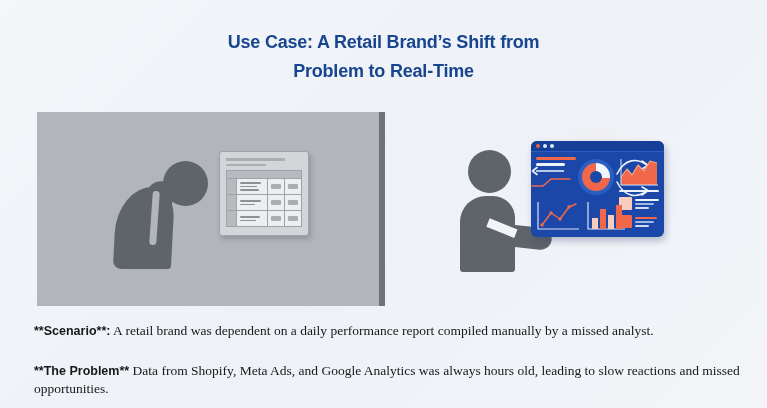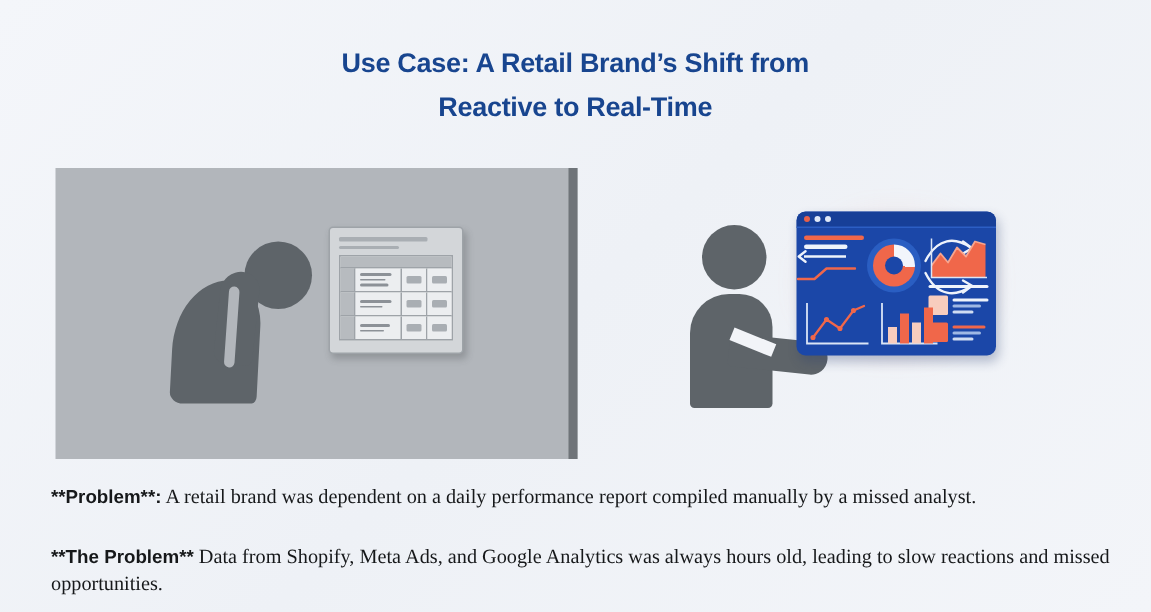--- a/index.html
+++ b/index.html
@@ -444,21 +444,21 @@
     font-size: 12.5px;
   }
 </style>
 </head>
 <body>
 
 <div class="slide">
 
   <div class="title-block">
     <div class="title-line">Use Case: A Retail Brand’s Shift from</div>
-    <div class="title-line">Reactive to Real-Time</div>
+    <div class="title-line">Problem to Real-Time</div>
   </div>
 
   <div class="left-scene">
 
     <div class="sad-person">
       <div class="sad-head"></div>
       <div class="sad-body"></div>
       <div class="sad-leg"></div>
       <div class="sad-notch"></div>
     </div>
@@ -602,20 +602,20 @@
           <rect x="14" y="9" width="6" height="20" fill="#f0674a"></rect>
           <rect x="22" y="15" width="6" height="14" fill="#f8cdbe"></rect>
           <rect x="30" y="5" width="6" height="24" fill="#f0674a"></rect>
         </svg>
 
       </div>
     </div>
   </div>
 
   <div class="body-text p1">
-    <span class="lead">**Problem**:</span><span> A retail brand was dependent on a daily performance report compiled manually by a missed analyst.</span>
+    <span class="lead">**Scenario**:</span><span> A retail brand was dependent on a daily performance report compiled manually by a missed analyst.</span>
   </div>
 
   <div class="body-text p2">
     <span class="lead">**The Problem**</span><span> Data from Shopify, Meta Ads, and Google Analytics was always hours old, leading to slow reactions and missed opportunities.</span>
   </div>
 
 </div>
 
 </body></html>

